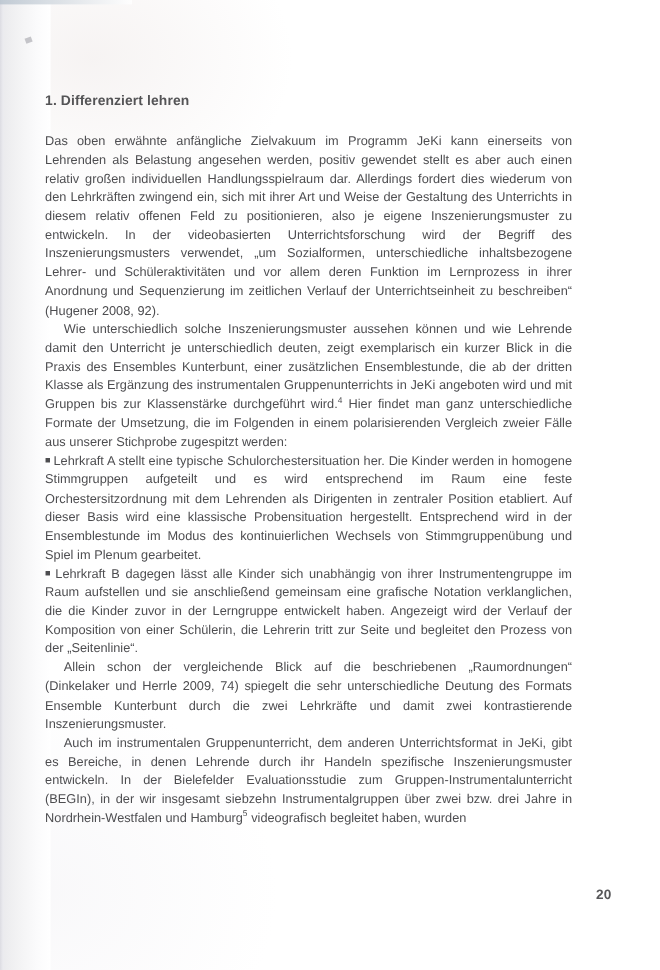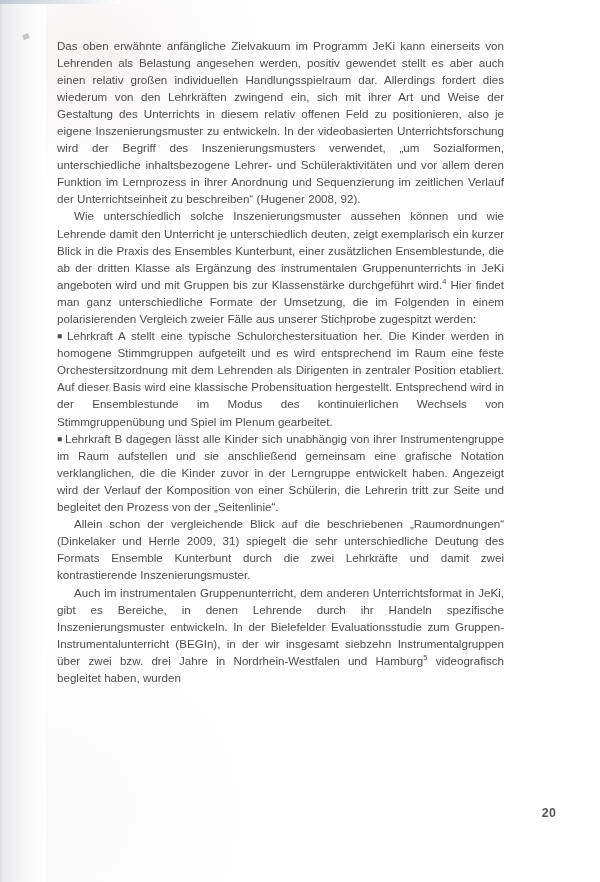--- a/index.html
+++ b/index.html
@@ -92,21 +92,21 @@
     padding: 84px 0 0 0;
     font-size: 12.6px;
     font-weight: bold;
     letter-spacing: .1px;
     color: #545456;
     line-height: 1.2;
     font-stretch: semi-condensed;
   }
 
   .body-text {
-    margin: 16px;
+    margin: 0;
     padding-top: 21px;
     font-size: 11.6px;
     line-height: 17.05px;
     color: #4d4d50;
     text-align: justify;
     text-justify: inter-word;
     hyphens: manual;
     word-spacing: .1px;
   }
 
@@ -155,41 +155,42 @@
 <div class="page">
 
   <div class="paper-tint"></div>
   <div class="gutter-shadow"></div>
   <div class="gutter-edge"></div>
   <div class="scan-top-band"></div>
   <div class="scan-speck"></div>
 
   <div class="content">
 
+    <h1 class="section-heading">1. Differenziert lehren</h1>
 
     <div class="body-text">
 
       <p class="para">
         <span>Das oben erwähnte anfängliche Zielvakuum im Programm JeKi kann einerseits von Lehrenden als Belastung angesehen werden, positiv gewendet stellt es aber auch einen relativ großen individuellen Handlungsspielraum dar. Allerdings fordert dies wiederum von den Lehrkräften zwingend ein, sich mit ihrer Art und Weise der Gestaltung des Unterrichts in diesem relativ offenen Feld zu positionieren, also je eigene Inszenierungsmuster zu entwickeln. In der videobasierten Unterrichtsforschung wird der Begriff des Inszenierungsmusters verwendet, „um Sozialformen, unterschiedliche inhaltsbezogene Lehrer- und Schüleraktivitäten und vor allem deren Funktion im Lernprozess in ihrer Anordnung und Sequenzierung im zeitlichen Verlauf der Unterrichtseinheit zu beschreiben“ (Hugener 2008, 92).</span>
       </p>
 
       <p class="para indent">
         <span>Wie unterschiedlich solche Inszenierungsmuster aussehen können und wie Lehrende damit den Unterricht je unterschiedlich deuten, zeigt exemplarisch ein kurzer Blick in die Praxis des Ensembles Kunterbunt, einer zusätzlichen Ensemblestunde, die ab der dritten Klasse als Ergänzung des instrumentalen Gruppenunterrichts in JeKi angeboten wird und mit Gruppen bis zur Klassenstärke durchgeführt wird.</span><sup class="fn">4</sup><span> Hier findet man ganz unterschiedliche Formate der Umsetzung, die im Folgenden in einem polarisierenden Vergleich zweier Fälle aus unserer Stichprobe zugespitzt werden:</span>
       </p>
 
       <p class="bullet">
         <span class="bullet-mark">■</span><span>Lehrkraft A stellt eine typische Schulorchestersituation her. Die Kinder werden in homogene Stimmgruppen aufgeteilt und es wird entsprechend im Raum eine feste Orchestersitzordnung mit dem Lehrenden als Dirigenten in zentraler Position etabliert. Auf dieser Basis wird eine klassische Probensituation hergestellt. Entsprechend wird in der Ensemblestunde im Modus des kontinuierlichen Wechsels von Stimmgruppenübung und Spiel im Plenum gearbeitet.</span>
       </p>
 
       <p class="bullet">
         <span class="bullet-mark">■</span><span>Lehrkraft B dagegen lässt alle Kinder sich unabhängig von ihrer Instrumentengruppe im Raum aufstellen und sie anschließend gemeinsam eine grafische Notation verklanglichen, die die Kinder zuvor in der Lerngruppe entwickelt haben. Angezeigt wird der Verlauf der Komposition von einer Schülerin, die Lehrerin tritt zur Seite und begleitet den Prozess von der „Seitenlinie“.</span>
       </p>
 
       <p class="para indent">
-        <span>Allein schon der vergleichende Blick auf die beschriebenen „Raumordnungen“ (Dinkelaker und Herrle 2009, 31) spiegelt die sehr unterschiedliche Deutung des Formats Ensemble Kunterbunt durch die zwei Lehrkräfte und damit zwei kontrastierende Inszenierungsmuster.</span>
+        <span>Allein schon der vergleichende Blick auf die beschriebenen „Raumordnungen“ (Dinkelaker und Herrle 2009, 74) spiegelt die sehr unterschiedliche Deutung des Formats Ensemble Kunterbunt durch die zwei Lehrkräfte und damit zwei kontrastierende Inszenierungsmuster.</span>
       </p>
 
       <p class="para indent">
         <span>Auch im instrumentalen Gruppenunterricht, dem anderen Unterrichtsformat in JeKi, gibt es Bereiche, in denen Lehrende durch ihr Handeln spezifische Inszenierungsmuster entwickeln. In der Bielefelder Evaluationsstudie zum Gruppen-Instrumentalunterricht (BEGIn), in der wir insgesamt siebzehn Instrumentalgruppen über zwei bzw. drei Jahre in Nordrhein-Westfalen und Hamburg</span><sup class="fn">5</sup><span> videografisch begleitet haben, wurden</span>
       </p>
 
     </div>
   </div>
 
   <div class="folio">20</div>

